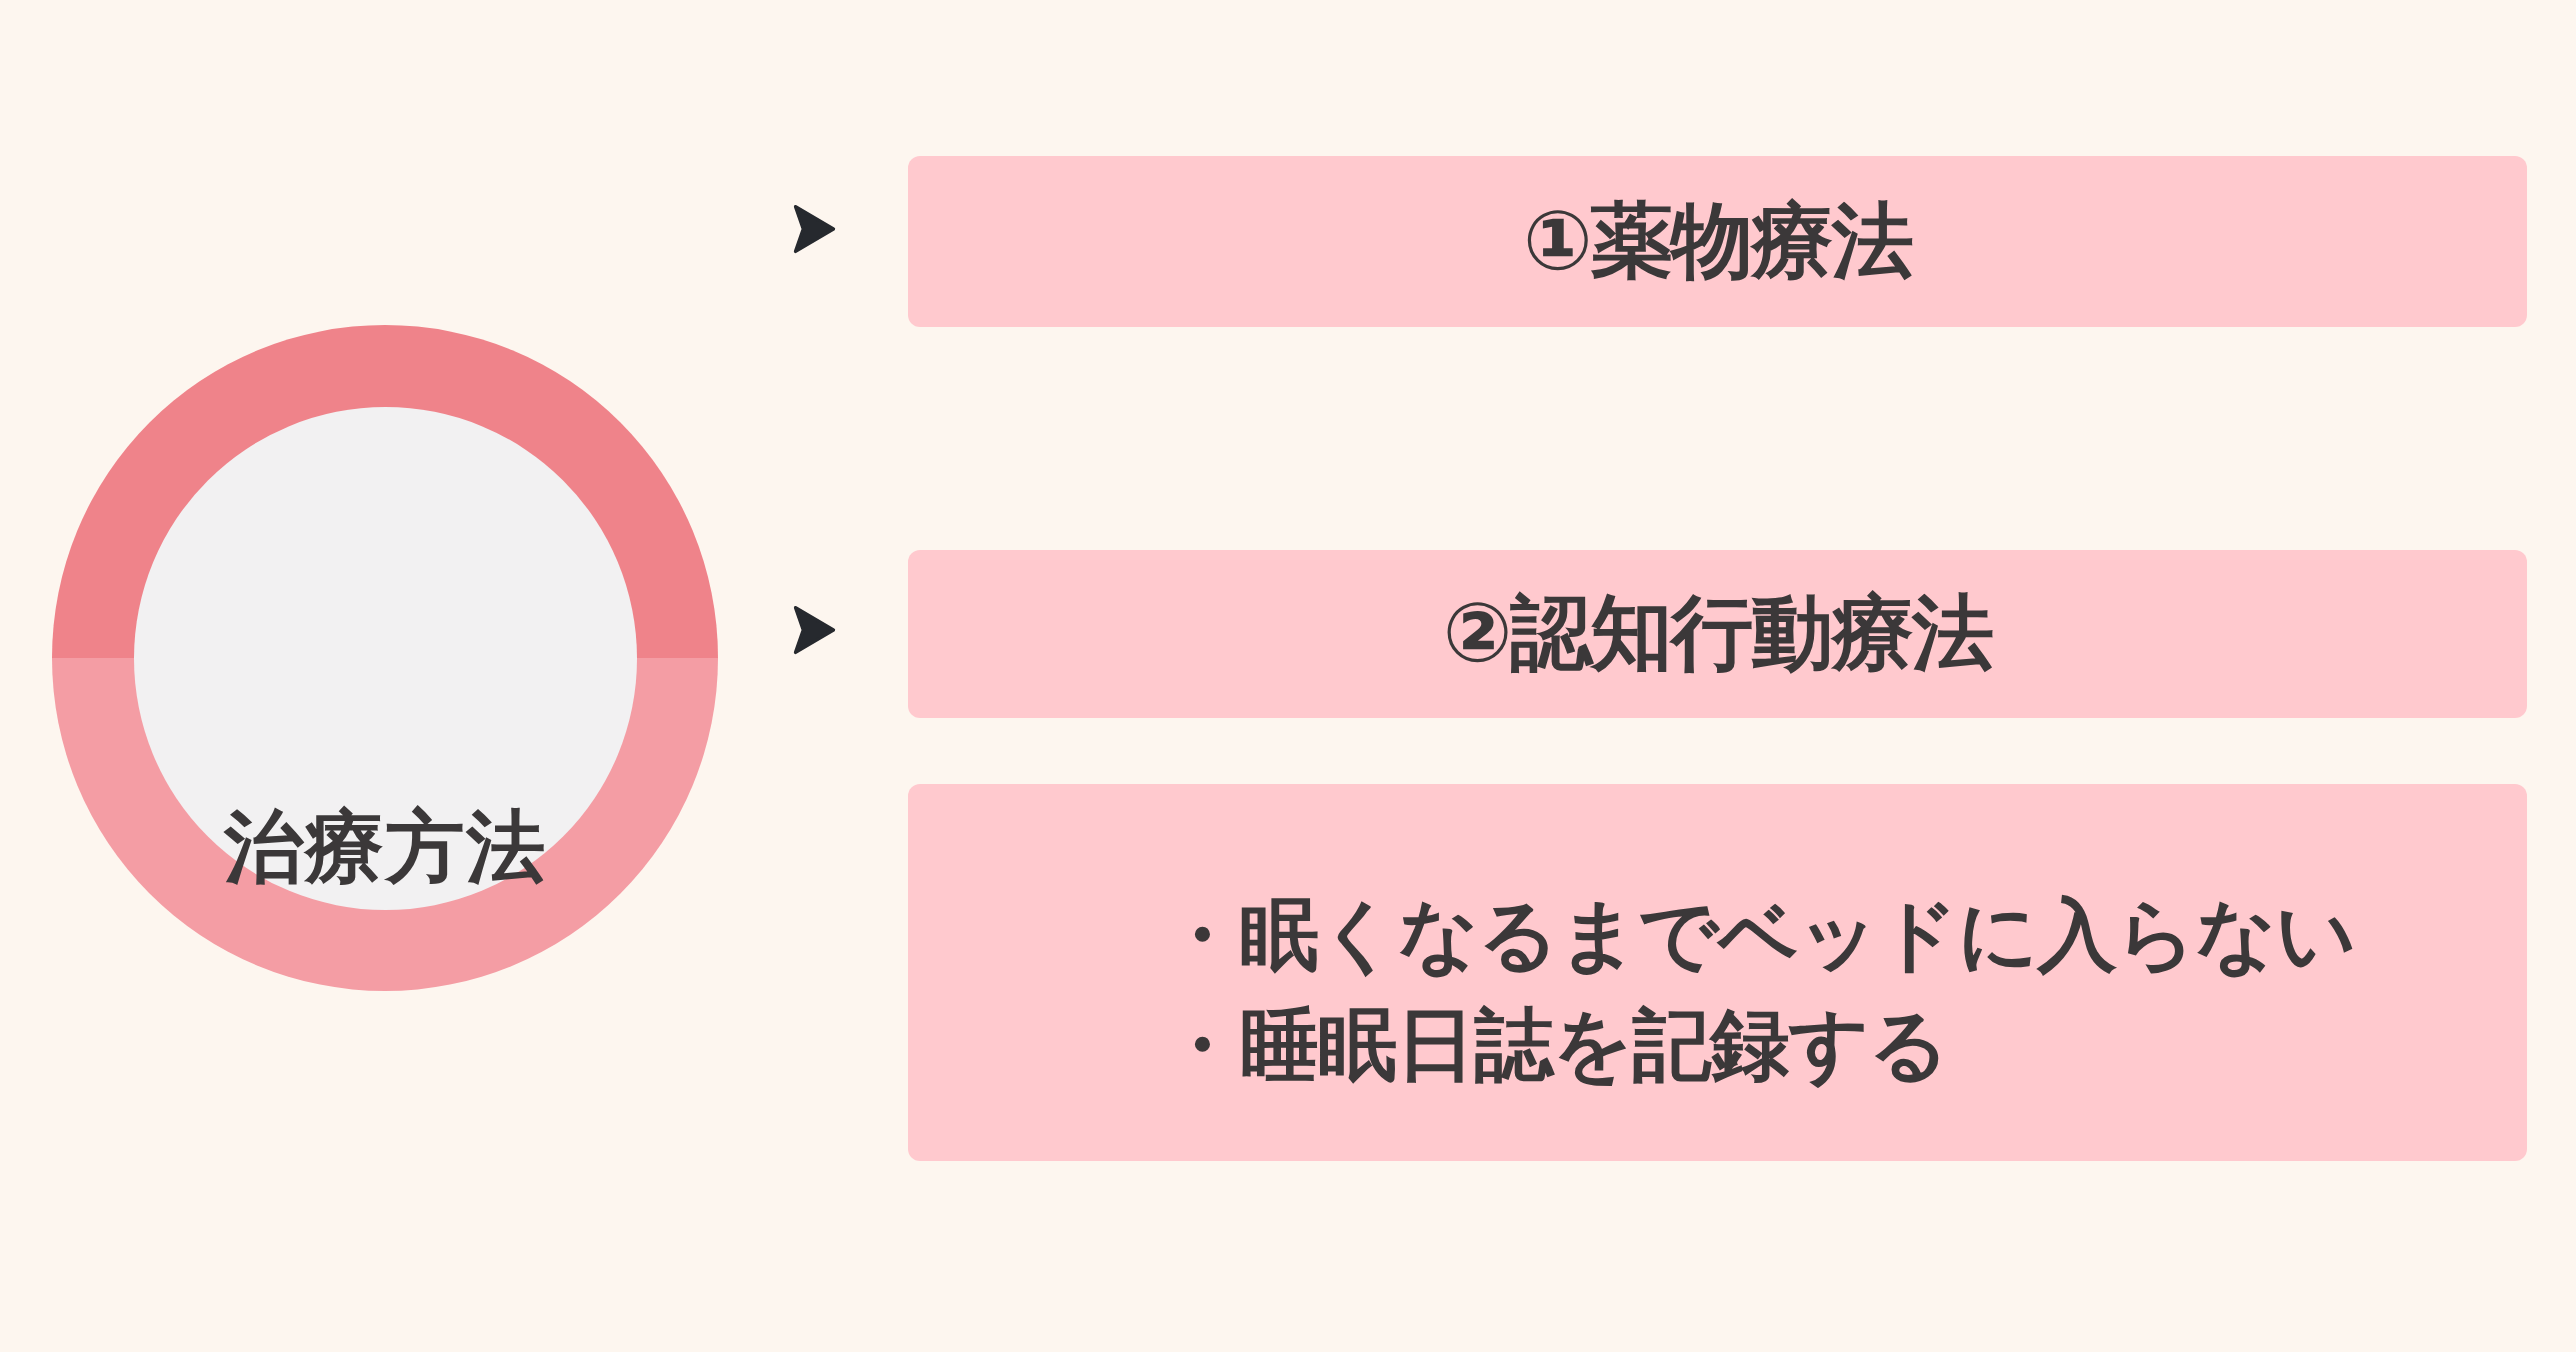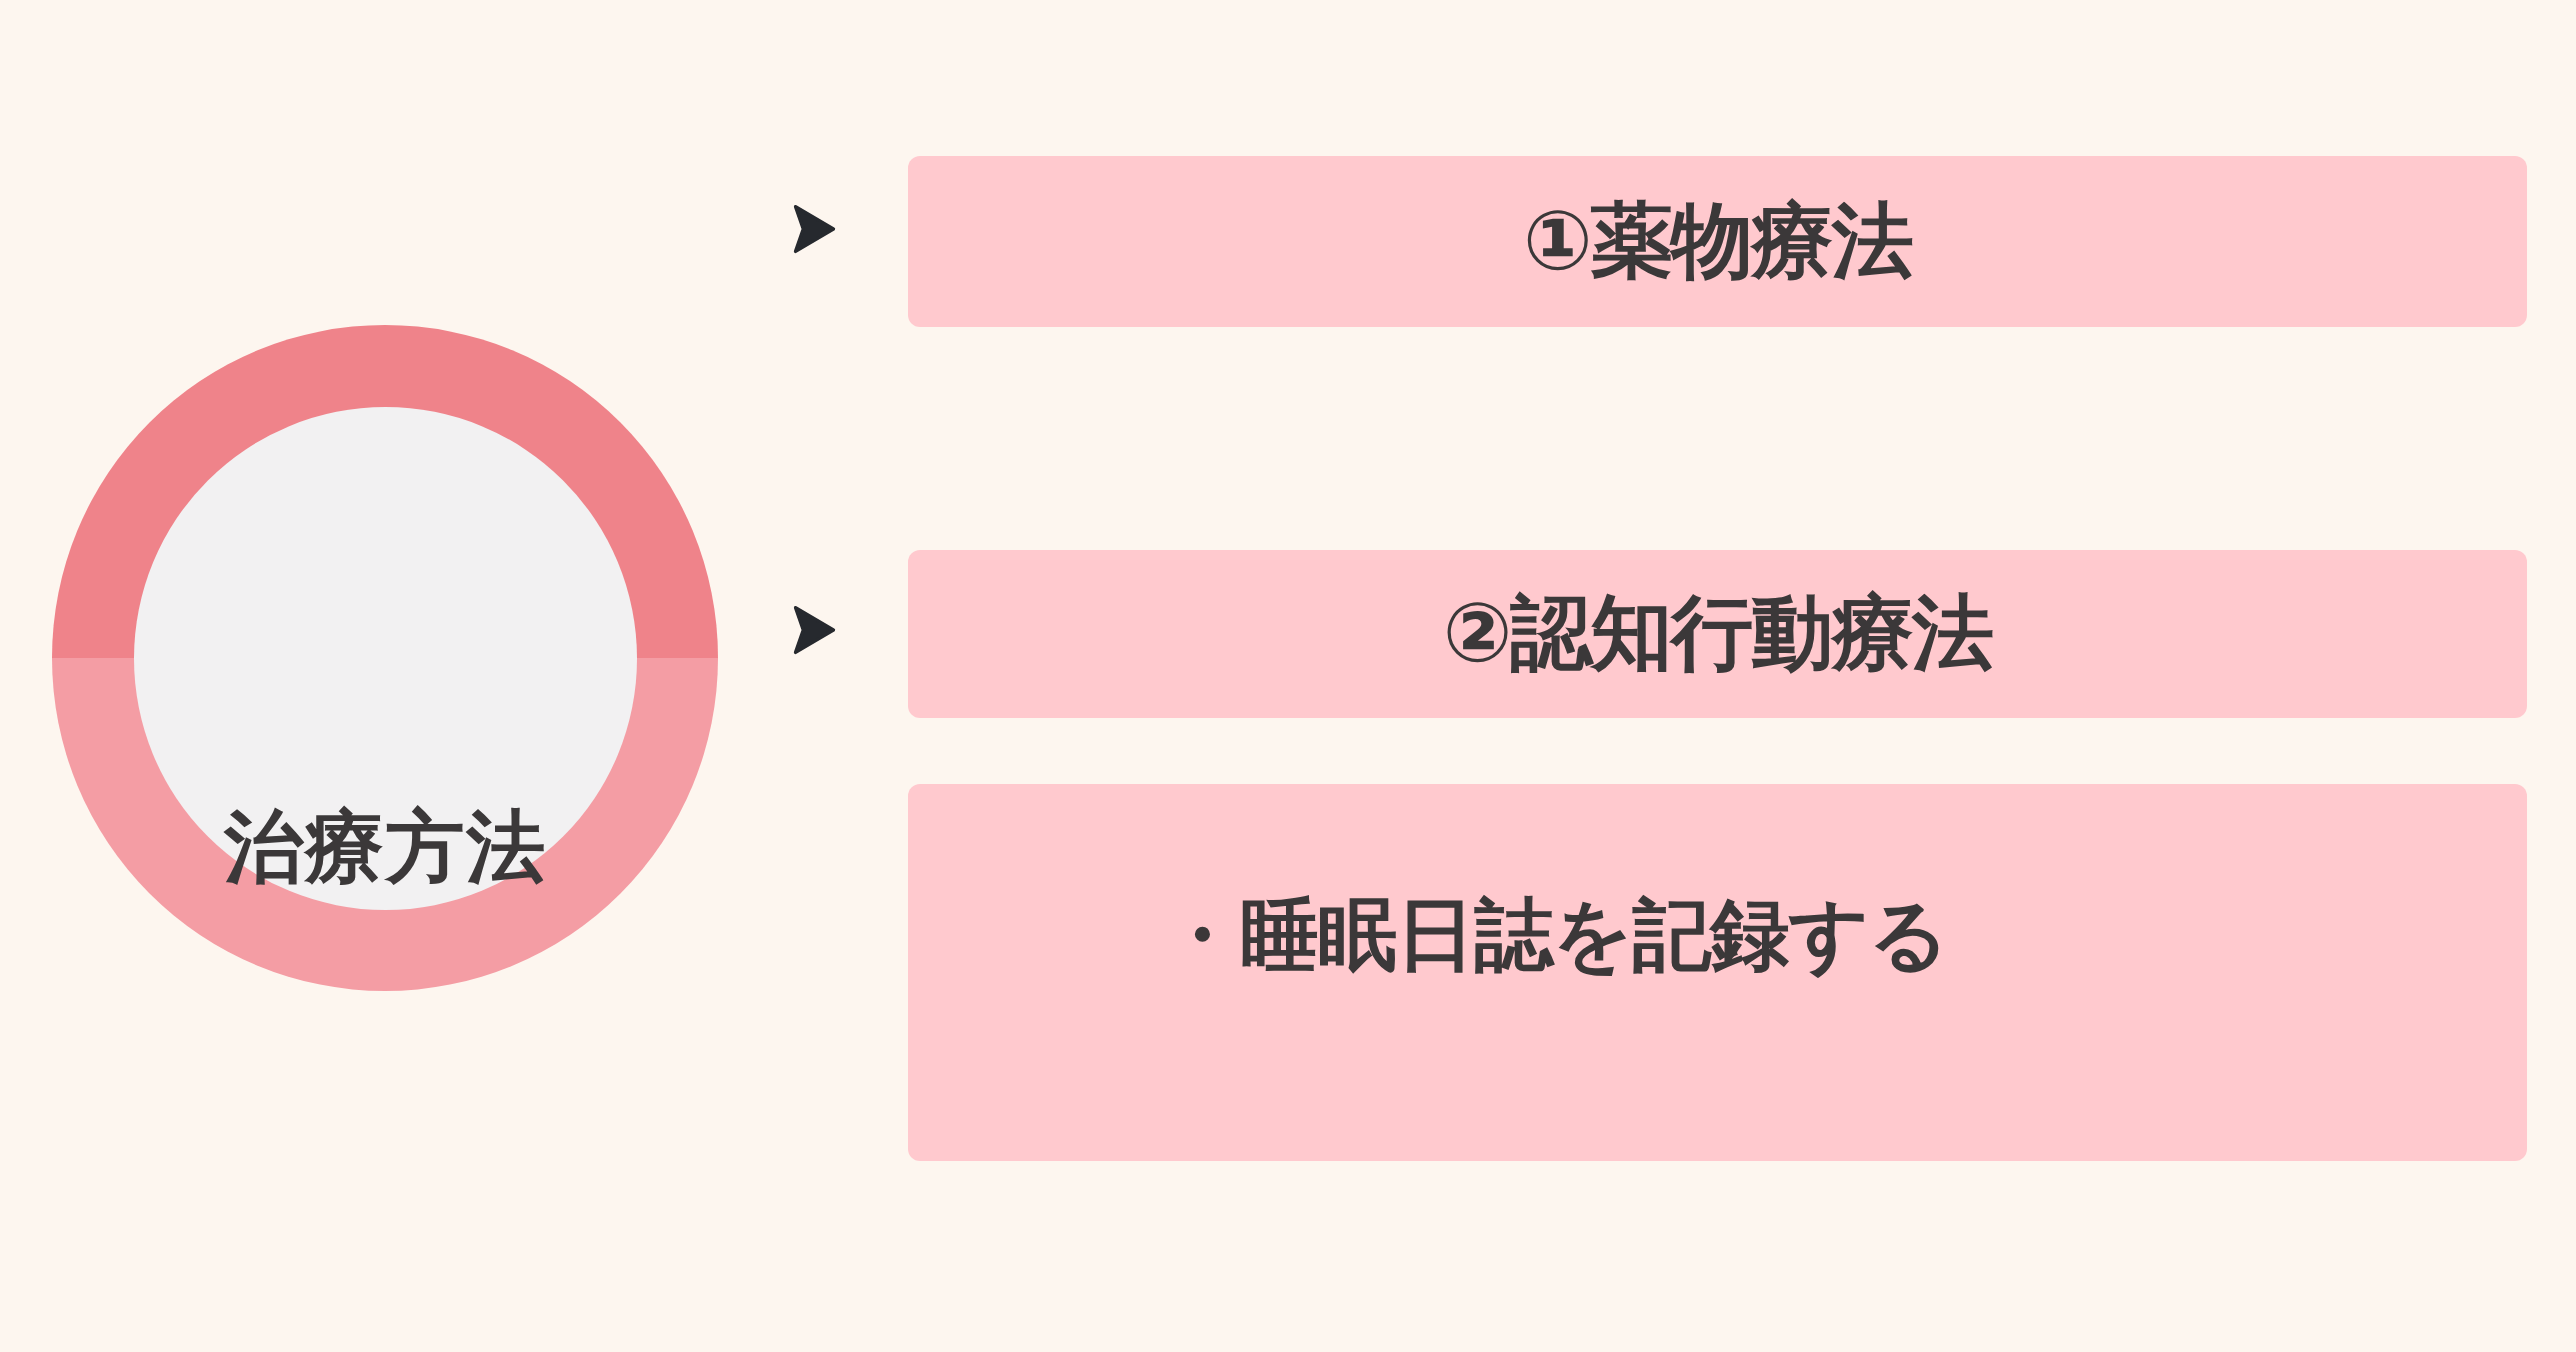--- a/index.html
+++ b/index.html
@@ -105,18 +105,19 @@
   <div class="box box-1">
     <div class="box-title">①薬物療法</div>
   </div>
 
   <div class="box box-2">
     <div class="box-title">②認知行動療法</div>
   </div>
 
   <div class="box box-3">
     <div class="box3-content">
+      <div>・眠くなるまでベッドに入らない</div>
       <div>・睡眠日誌を記録する</div>
     </div>
   </div>
 
 </div>
 
 
 </body></html>

